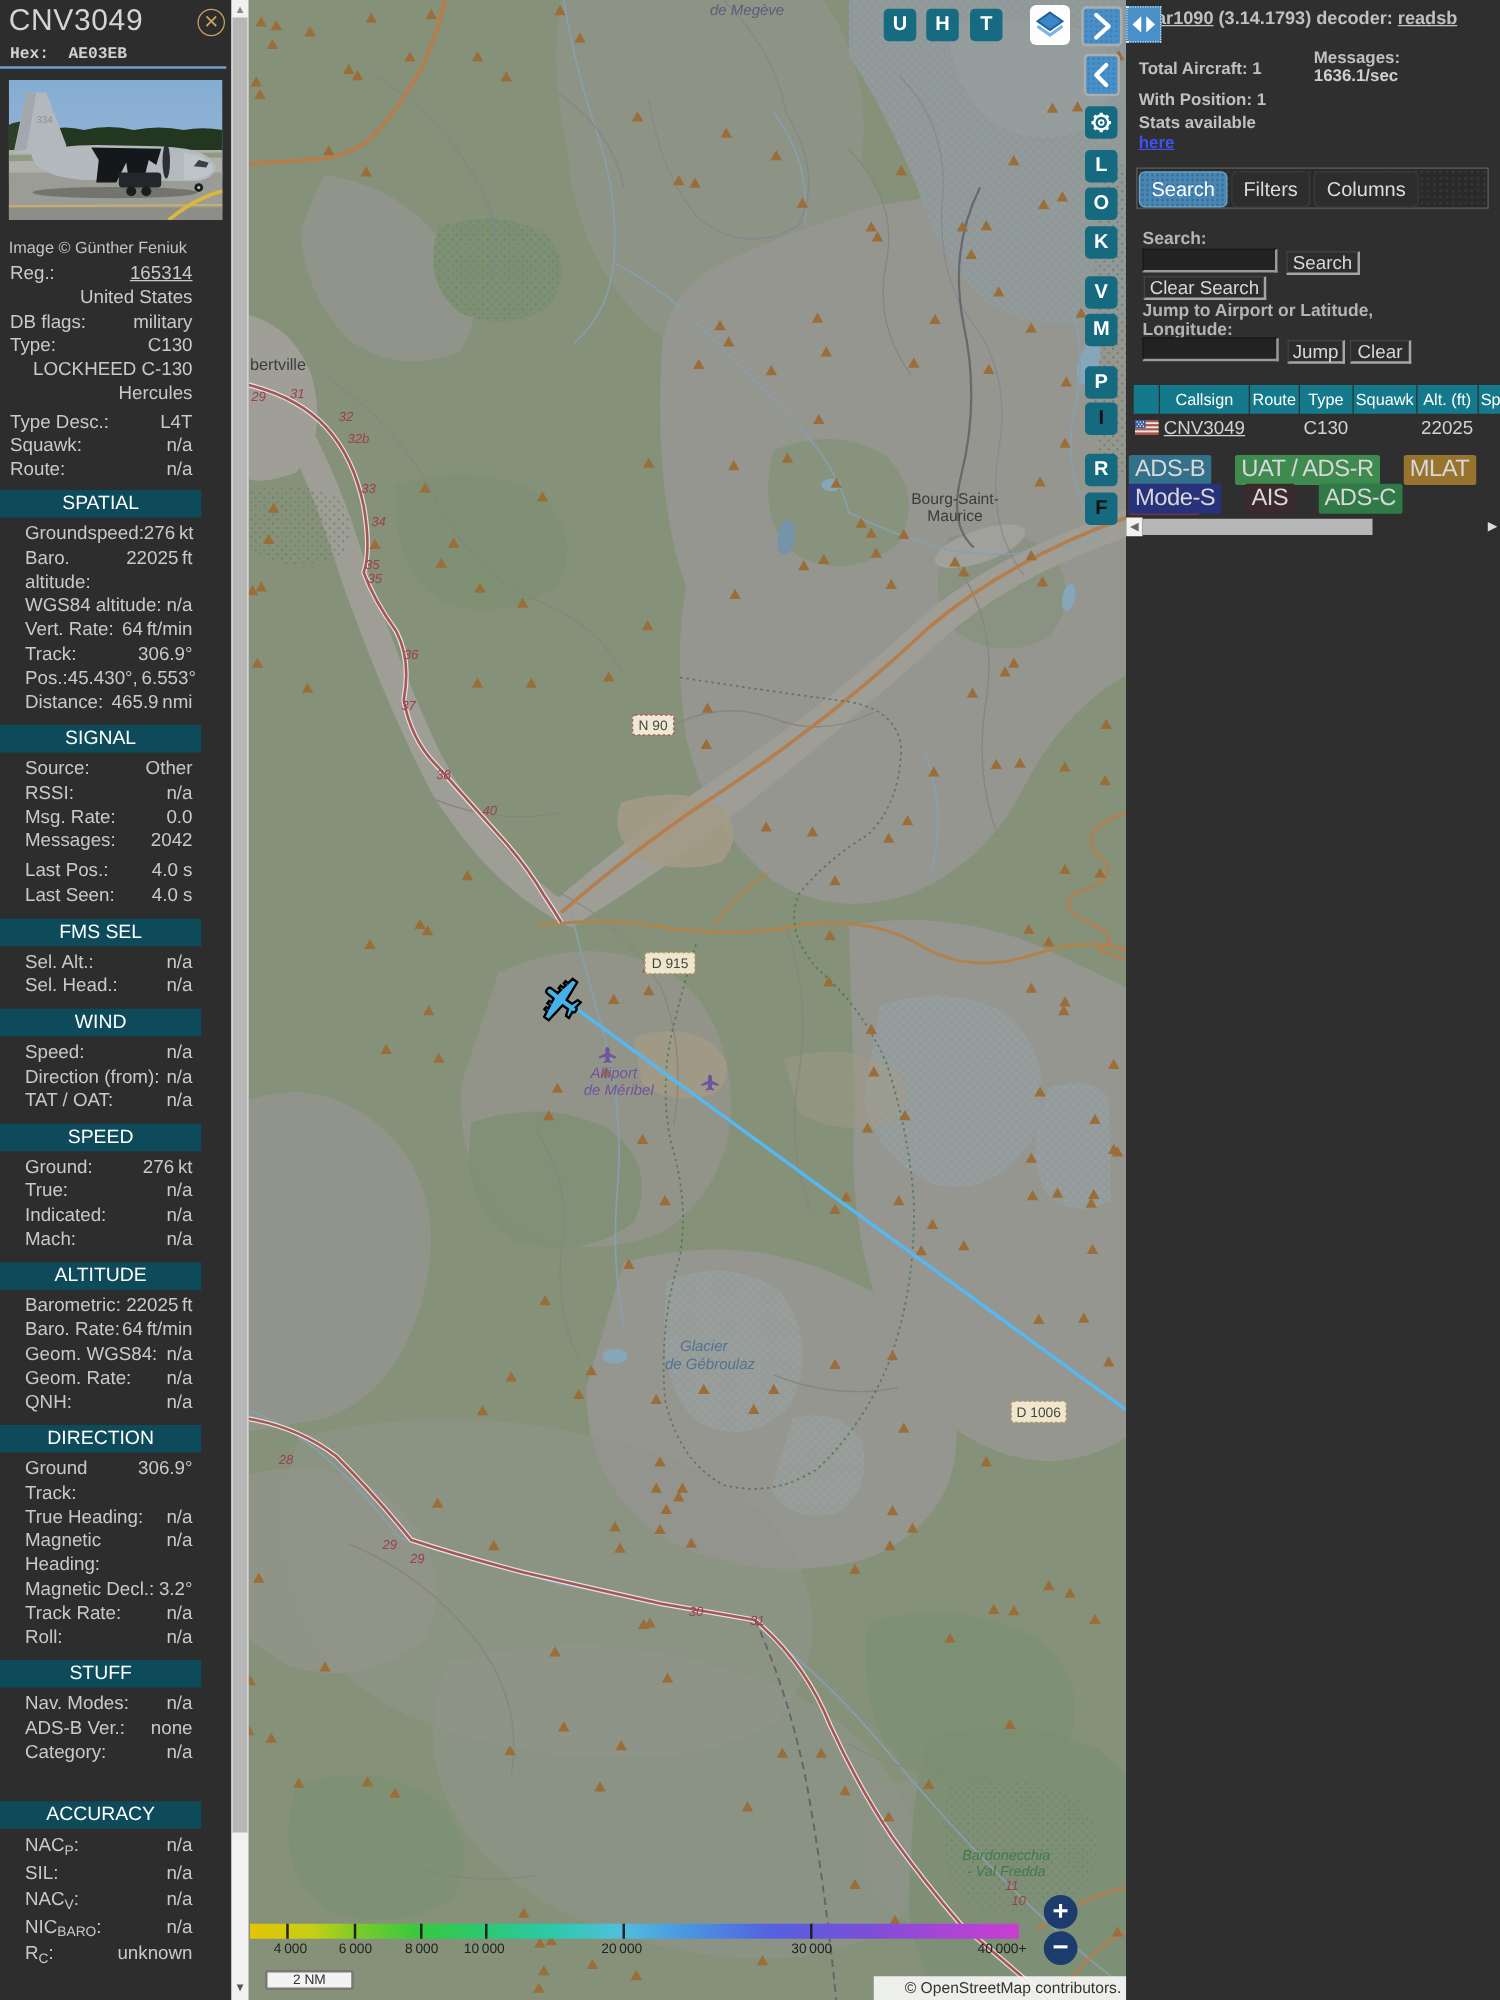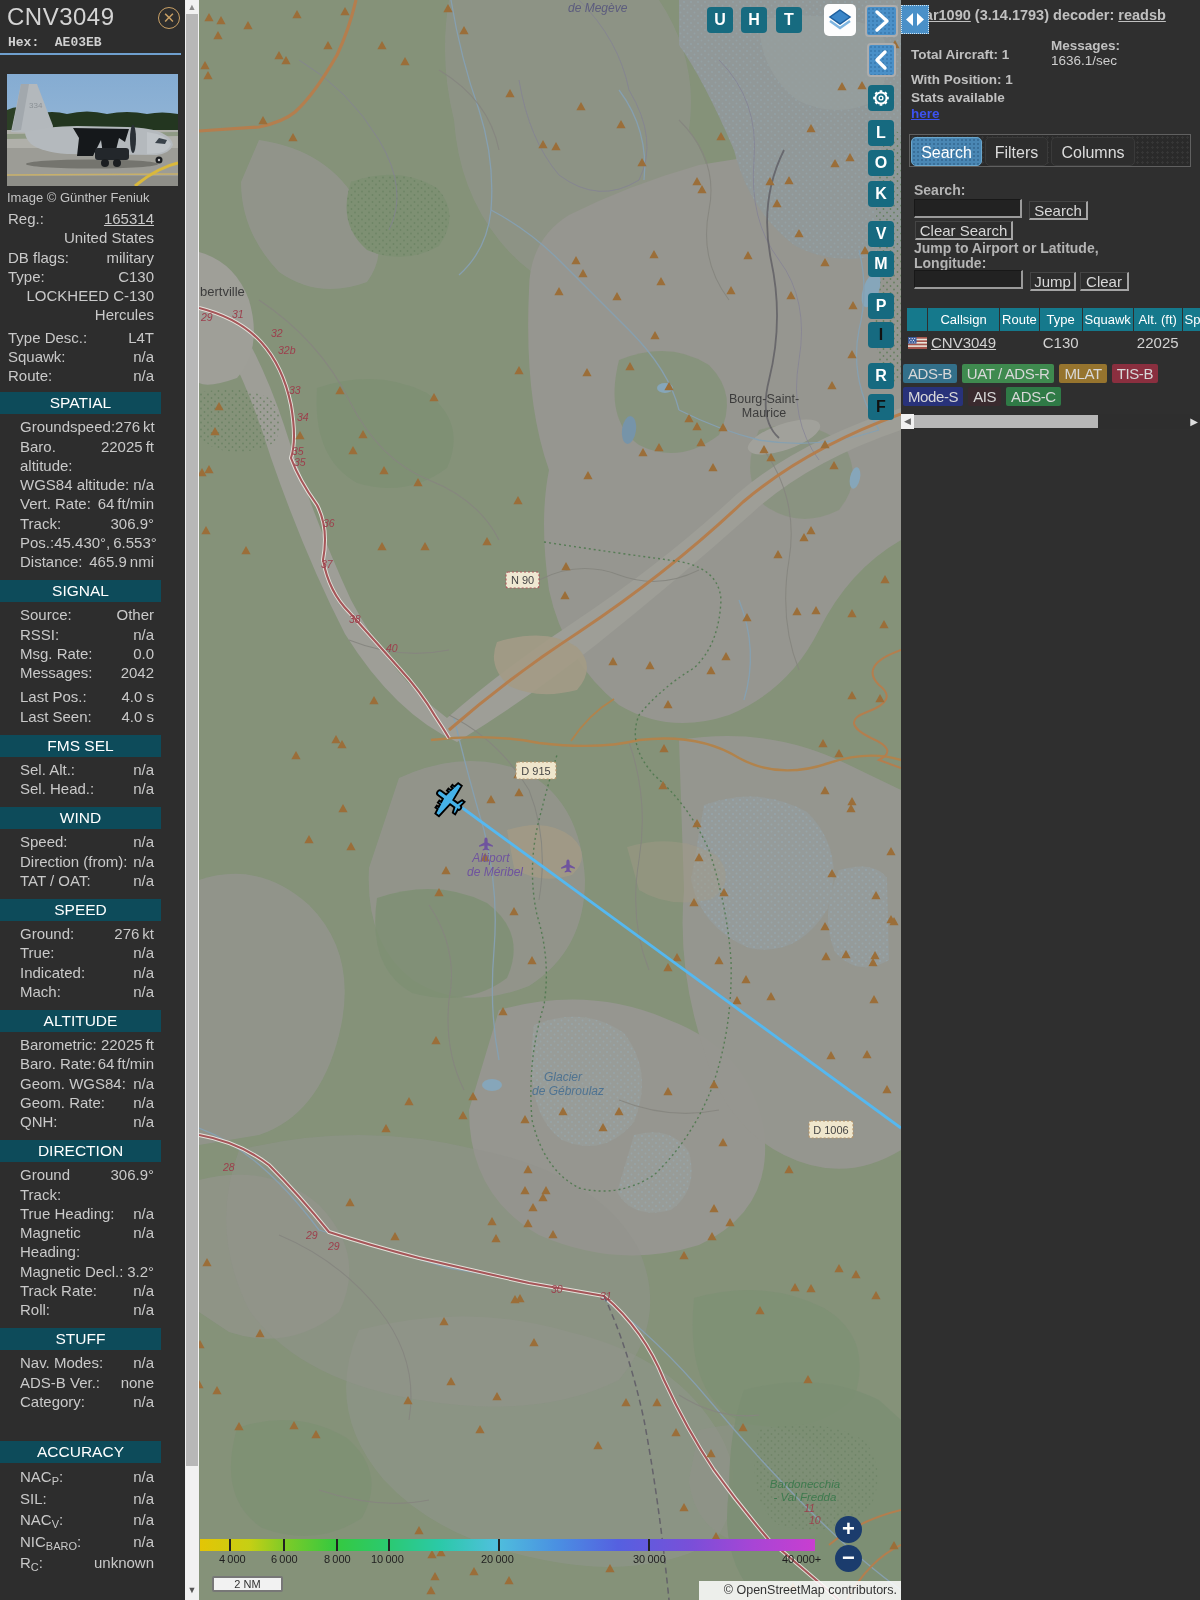--- a/index.html
+++ b/index.html
@@ -8,21 +8,21 @@
 #sbthumb{position:absolute;left:1px;top:14px;width:12px;height:1452px;background:#b7b7b7}
 .sarrow{position:absolute;left:0;width:14px;height:14px;color:#8a8a8a;font-size:9px;text-align:center;line-height:14px}
 #map{position:absolute;left:199px;top:0;width:702px;height:1600px;overflow:hidden}
 #panel{position:absolute;left:901px;top:0;width:299px;height:1600px;background:#2f2f2f;color:#b8b8b8}
 
 
 h1{font-size:24px;font-weight:normal;color:#d4d4d4;padding:3px 0 0 7px;letter-spacing:.5px}
 #hexline{font-family:"Liberation Mono",monospace;font-weight:bold;font-size:13px;color:#d0d0d0;padding:4px 0 0 8px}
 #closebtn{position:absolute;top:7px;right:5px;width:22px;height:22px;border:1.7px solid #c9a065;border-radius:50%;color:#c9a065;text-align:center;line-height:19px;font-size:15px}
 #bluehr{position:absolute;top:53px;left:0;width:181px;height:2px;background:#6f9fce}
-#photo{position:absolute;top:74px;left:7px;width:171px;height:140px}
+#photo{position:absolute;top:64px;left:7px;width:171px;height:140px}
 #photocap{position:absolute;top:190px;left:7px;font-size:13px;color:#c4c4c4}
 #rows{position:absolute;top:209px;left:0;width:161px}
 .rw{display:flex;justify-content:space-between;padding:0 7px 0 8px;font-size:15px;line-height:19.25px;color:#c9c9c9}
 .rw .v{text-align:right}
 .sech{background:#0d4b5a;color:#fff;text-align:center;font-size:15.5px;line-height:22px;height:22px;margin-top:7px}
 .secrows{padding:3px 0 2px 12px}
 .u{text-decoration:underline}
 sub{font-size:11px;line-height:0;position:relative;top:3px;vertical-align:baseline}
 #learn{padding:11px 0 0 0;text-align:center;font-size:15px;line-height:19.4px;color:#c9c9c9;white-space:nowrap}
 
@@ -47,21 +47,21 @@
 #togpanel{position:absolute;left:901px;top:5px;width:28px;height:29px;background:#4a90c8;border:1px dotted #cfe4f2;color:#fff;text-align:center;}
 .tabbar{position:absolute;left:8px;top:134px;width:282px;height:33px;border:1px solid #606060;background:#2a2a2a;background-image:radial-gradient(#363636 1px,transparent 1.2px);background-size:5px 5px}
 .tab{position:absolute;top:2px;height:29px;background:#2d2d2d;color:#dcdcdc;font-size:16px;text-align:center;line-height:29px;border-radius:5px;border:1px solid #3a3a3a}
 #tabsearch{background:#4a87b4;background-image:radial-gradient(#396f99 1px,transparent 1.2px);background-size:4px 4px;color:#fff;border:1px solid #6aa6cc}
 .blabel{font-weight:bold;font-size:14px;color:#b4b4b4}
 .inp{position:absolute;background:#222;border:1px solid #181818;border-right:2px solid #9a9a9a;border-bottom:2px solid #9a9a9a;height:19px}
 .pbtn{position:absolute;background:#2d2d2d;color:#d8d8d8;font-size:15px;text-align:center;border:1px solid #454545;border-right:2px solid #a5a5a5;border-bottom:2px solid #a5a5a5}
 table{border-collapse:separate;border-spacing:1px;font-size:13px}
 th{background:#15798c;color:#fff;font-weight:normal;padding:4px 2px;text-align:center}
 td{color:#d2d2d2;font-size:15px;padding:2px 3px}
-.badge{display:inline-block;font-size:15px;letter-spacing:-.4px;color:#d8d8d8;padding:1px 5px;border-radius:2px;margin-right:5px;background-image:radial-gradient(rgba(0,0,0,.22) 1px,transparent 1.1px);background-size:3px 3px}
+.badge{display:inline-block;font-size:19px;letter-spacing:-.4px;color:#d8d8d8;padding:1px 5px;border-radius:2px;margin-right:19px;background-image:radial-gradient(rgba(0,0,0,.22) 1px,transparent 1.1px);background-size:3px 3px}
 </style></head>
 <body>
 
 <div id="sidebar">
   <h1>CNV3049</h1>
   <div id="hexline">Hex:&nbsp;&nbsp;AE03EB</div>
   <div id="closebtn">✕</div>
   <div id="bluehr"></div>
   <div id="photo"><svg width="171" height="112" viewBox="0 0 171 112" xmlns="http://www.w3.org/2000/svg">
 <defs>
@@ -815,21 +815,21 @@
 <div class="clab" style="left:633px">30 000</div>
 <div class="clab" style="left:782px">40 000+</div>
 <div id="scalebar">2 NM</div>
 <div id="attrib">© OpenStreetMap contributors.</div>
 
 <div id="panel">
   <div id="paneltop">
     <div id="ptitle"><span class="u">tar1090</span> (3.14.1793) decoder: <span class="u">readsb</span></div>
     <div style="display:flex;margin-top:24px">
       <div style="width:140px">Total Aircraft: 1</div>
-      <div style="margin-top:-9px">Messages:<br><span style="font-weight:normal;color:#cfcfcf">1636.1/sec</span></div>
+      <div style="margin-top:-9px">Messages:<br><span style="font-weight:bold;color:#cfcfcf">1636.1/sec</span></div>
     </div>
     <div style="margin-top:4px">With Position: 1</div>
     <div style="margin-top:3px">Stats available</div>
     <div style="margin-top:1px"><a style="color:#3c52f0;text-decoration:underline">here</a></div>
   </div>
   <div class="tabbar">
     <div class="tab" id="tabsearch" style="left:1px;width:71px">Search</div>
     <div class="tab" style="left:75px;width:63px">Filters</div>
     <div class="tab" style="left:141px;width:84px">Columns</div>
   </div>

